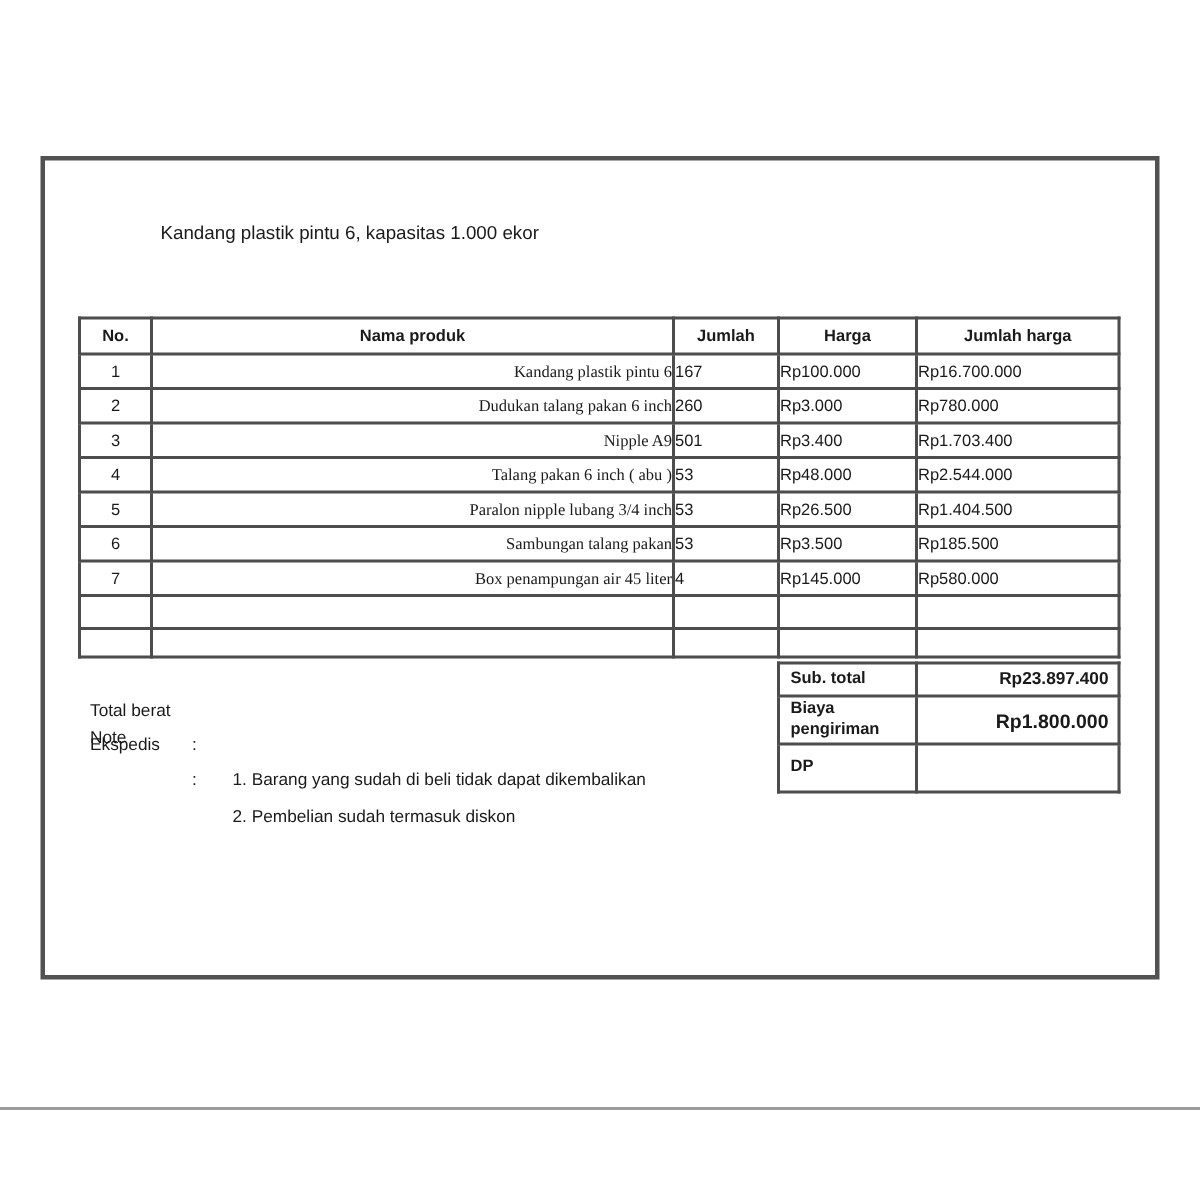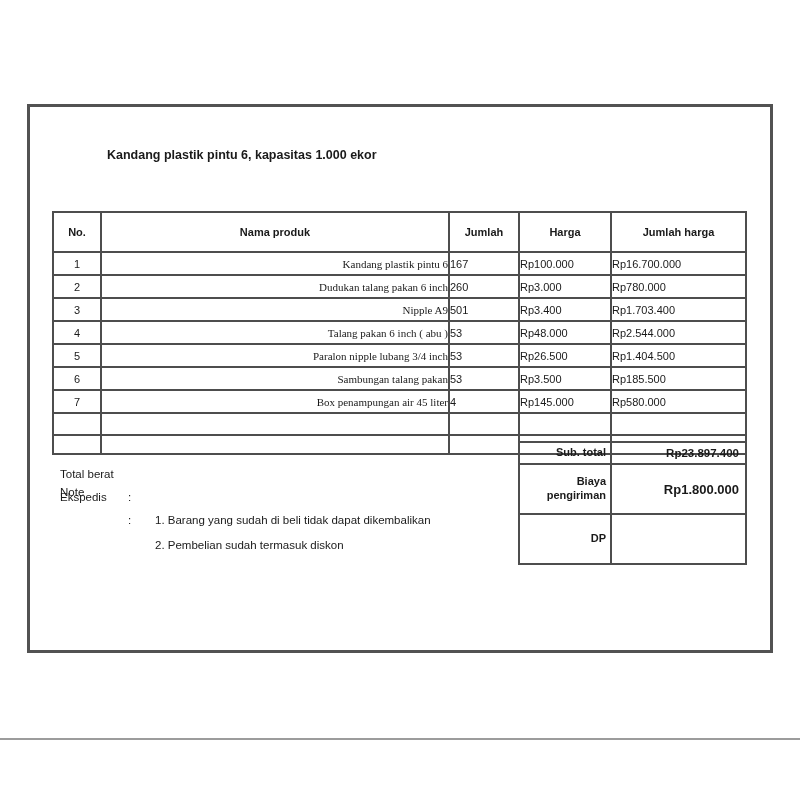--- a/index.html
+++ b/index.html
@@ -24,41 +24,41 @@
     height: 549px;
     border: 3px solid #525252;
     box-sizing: border-box;
     background: #ffffff;
   }
   .doc-title {
     position: absolute;
     left: 107px;
     top: 148px;
     font-size: 12.5px;
-    font-weight: bold;
+    font-weight: normal;
     color: #1a1a1a;
     white-space: nowrap;
   }
   table.items {
     position: absolute;
     left: 52px;
     top: 211px;
     width: 693px;
     border-collapse: collapse;
     table-layout: fixed;
     font-size: 11px;
     color: #1a1a1a;
   }
   table.items th, table.items td {
     border: 2px solid #4d4d4d;
     padding: 0;
     overflow: hidden;
     white-space: nowrap;
   }
-  table.items thead tr { height: 40px; }
+  table.items thead tr { height: 24px; }
   table.items tbody tr { height: 23px; }
   table.items tbody tr.empty-a { height: 22px; }
   table.items tbody tr.empty-b { height: 19px; }
   table.items th { font-weight: bold; text-align: center; }
   .c-no   { text-align: center; }
   .c-name { text-align: right; padding-left: 8px !important; font-family: Liberation Serif, serif; }
   .c-num  { text-align: left; padding-right: 6px !important; }
 
   table.summary {
     position: absolute;
@@ -69,24 +69,24 @@
     table-layout: fixed;
     font-size: 11px;
     color: #1a1a1a;
   }
   table.summary td {
     border: 2px solid #4d4d4d;
     padding: 0;
     vertical-align: middle;
   }
   table.summary tr.r-sub { height: 22px; }
-  table.summary tr.r-tall { height: 50px; margin-left: 40px; }
+  table.summary tr.r-tall { height: 32px; margin-left: 40px; }
   .s-label {
     font-weight: bold;
-    text-align: right;
+    text-align: left;
     padding-left: 7px !important;
     padding-right: 4px !important;
     white-space: normal;
     line-height: 1.25;
   }
   .s-value { text-align: right; padding-right: 6px !important; font-weight: bold; }
   .v-sub   { font-size: 11.5px; }
   .v-big   { font-size: 13px; }
 
   .info-line { position: absolute; font-size: 11.5px; color: #1a1a1a; white-space: nowrap; }

